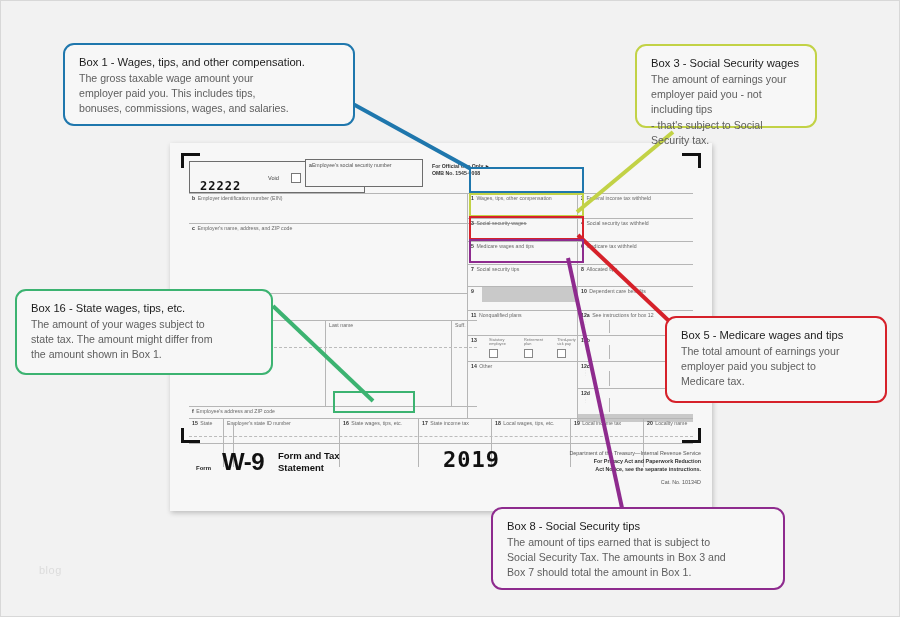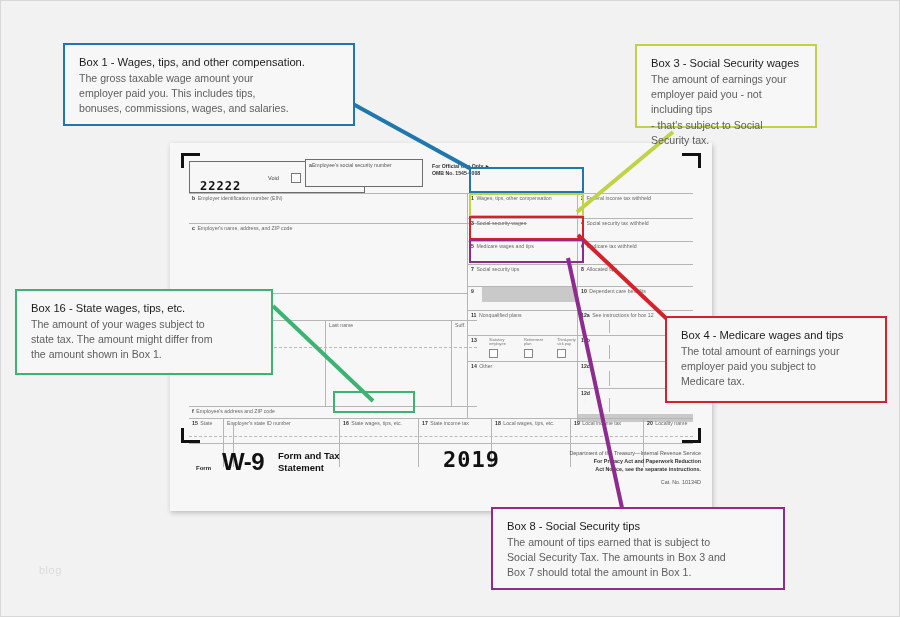--- a/index.html
+++ b/index.html
@@ -108,21 +108,21 @@
   .f-right .bold { font-weight:bold; color:#333; }
   .f-cat { position:absolute; right:0; top:36px; font-size:5.4px; color:#555; }
 
   
   .hl { position:absolute; pointer-events:none; }
 
   
   .callout {
     position:absolute;
     background:#f7f7f7;
-    border-radius:0;
+    border-radius:11px;
     padding:10px 14px 11px 14px;
   }
   .callout .c-title {
     font-size:11.2px; color:#1b1b1b; font-weight:normal;
     margin:0 0 1px 0; line-height:1.35;
   }
   .callout .c-body {
     font-size:10.6px; color:#5e5e5e; line-height:1.43;
     white-space:pre-line; margin:0;
   }
@@ -339,21 +339,21 @@
   </div>
 
   <div class="callout" style="left:14px; top:288px; width:258px; height:86px; border:2.5px solid #3cb371;">
     <p class="c-title">Box 16 - State wages, tips, etc.</p>
     <p class="c-body">The amount of your wages subject to
 state tax. The amount might differ from
 the amount shown in Box 1.</p>
   </div>
 
   <div class="callout" style="left:664px; top:315px; width:222px; height:87px; border:2.5px solid #d6212a;">
-    <p class="c-title">Box 4 - Medicare wages and tips</p>
+    <p class="c-title">Box 5 - Medicare wages and tips</p>
     <p class="c-body">The total amount of earnings your
 employer paid you subject to
 Medicare tax.</p>
   </div>
 
   <div class="callout" style="left:490px; top:506px; width:294px; height:83px; border:2.5px solid #8e2b8e;">
     <p class="c-title">Box 8 - Social Security tips</p>
     <p class="c-body">The amount of tips earned that is subject to
 Social Security Tax. The amounts in Box 3 and
 Box 7 should total the amount in Box 1.</p>

